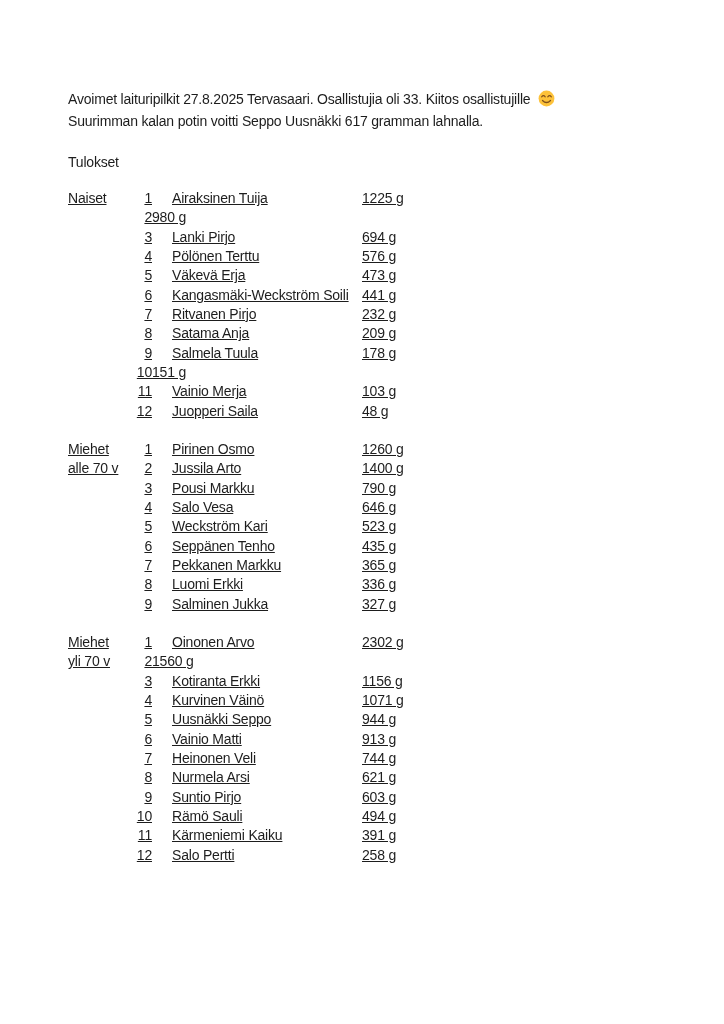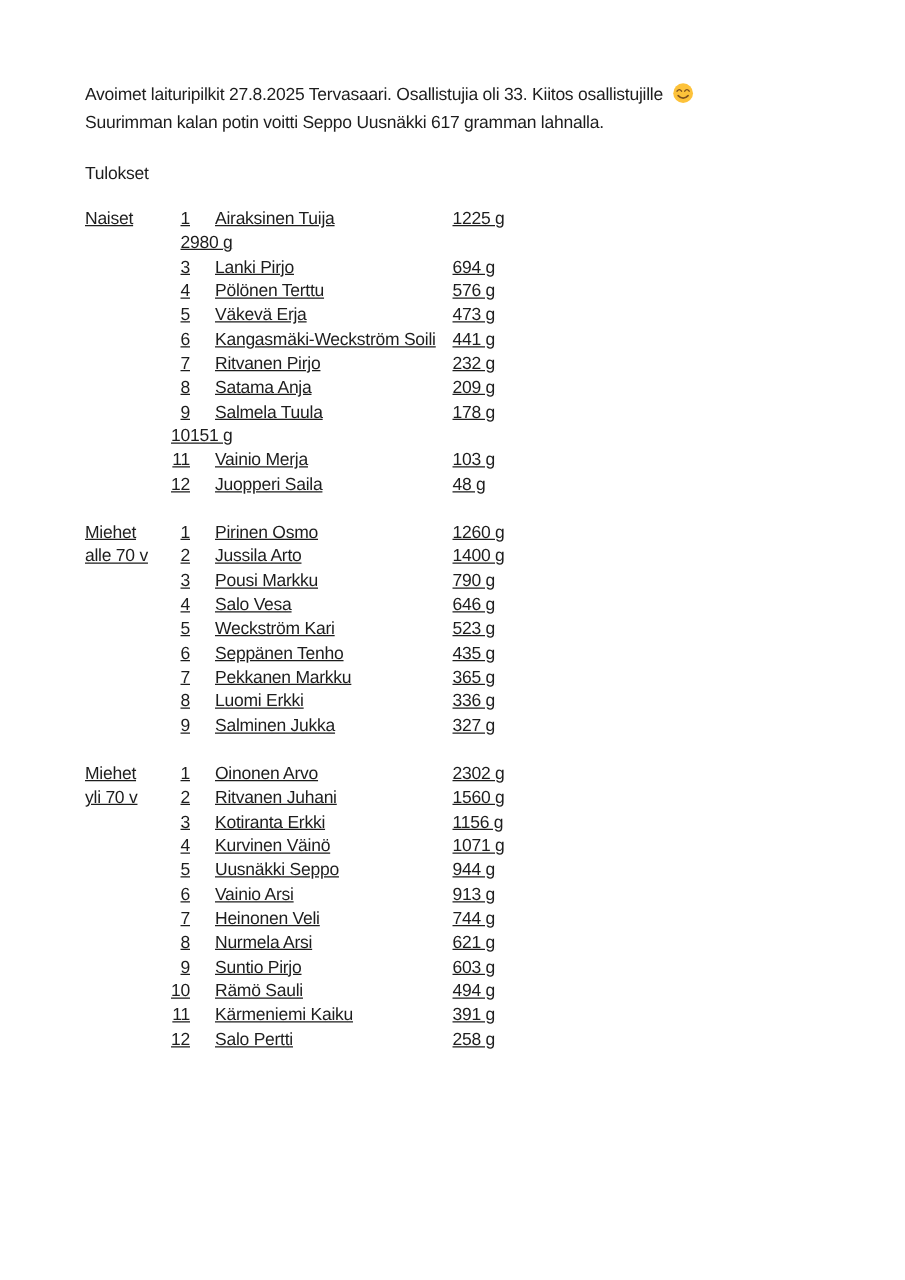--- a/index.html
+++ b/index.html
@@ -6,21 +6,21 @@
     margin: 0;
     padding: 0;
     background: #ffffff;
   }
   .page {
     position: relative;
     width: 724px;
     height: 1024px;
     background: #ffffff;
     box-sizing: border-box;
-    padding: 64px 0 0 68px;
+    padding: 88px 0 0 68px;
     font-family: "Liberation Sans", sans-serif;
     font-size: 14px;
     letter-spacing: -0.2px;
     color: #1d1d1d;
     overflow: hidden;
   }
   .intro-line {
     line-height: 22px;
     white-space: nowrap;
   }
@@ -237,21 +237,20 @@
         </div>
     <div class="section-rows">
   <div class="row">
     <span class="rank">1</span>
     <span class="name">Oinonen Arvo</span>
     <span class="weight">2302 g</span>
   </div>
 
   <div class="row">
     <span class="rank">2</span>
-    <span class="name">Ritvanen Juhani</span>
     <span class="weight">1560 g</span>
   </div>
 
   <div class="row">
     <span class="rank">3</span>
     <span class="name">Kotiranta Erkki</span>
     <span class="weight">1156 g</span>
   </div>
 
   <div class="row">
@@ -261,21 +260,21 @@
   </div>
 
   <div class="row">
     <span class="rank">5</span>
     <span class="name">Uusnäkki Seppo</span>
     <span class="weight">944 g</span>
   </div>
 
   <div class="row">
     <span class="rank">6</span>
-    <span class="name">Vainio Arsi</span>
+    <span class="name">Vainio Matti</span>
     <span class="weight">913 g</span>
   </div>
 
   <div class="row">
     <span class="rank">7</span>
     <span class="name">Heinonen Veli</span>
     <span class="weight">744 g</span>
   </div>
 
   <div class="row">

